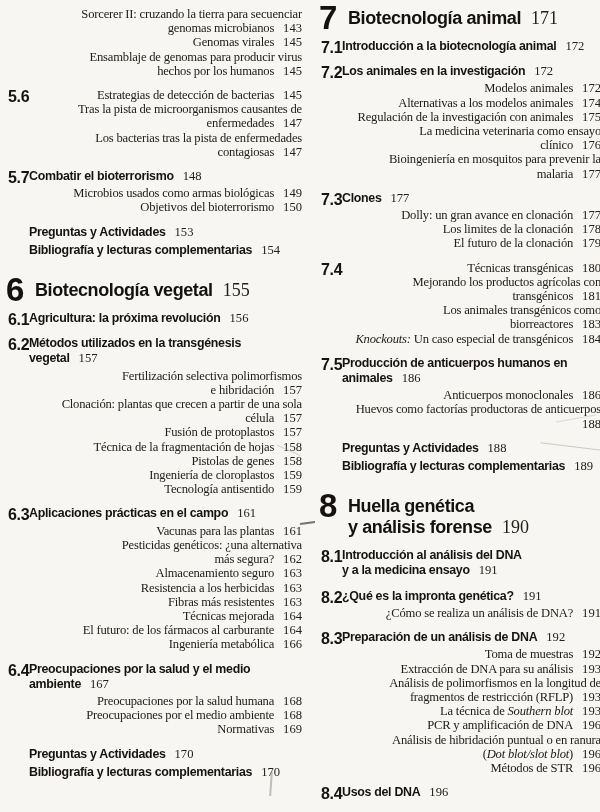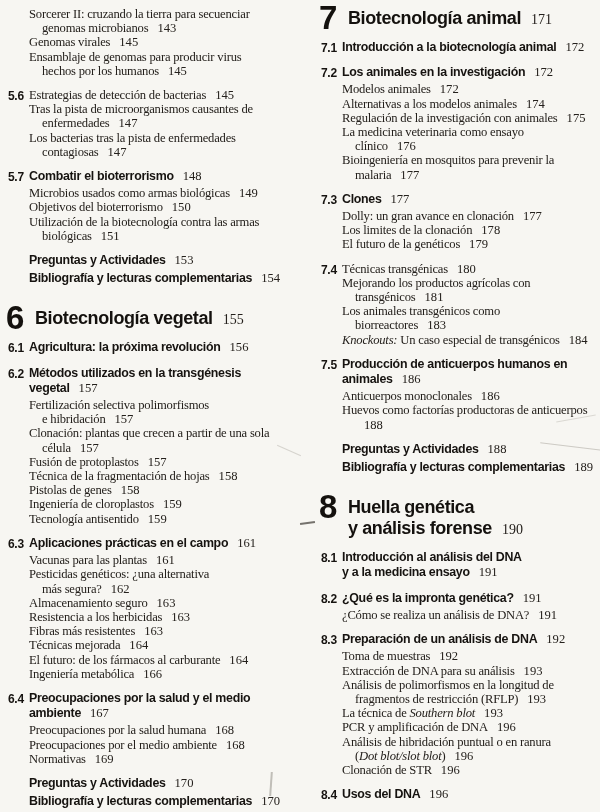--- a/index.html
+++ b/index.html
@@ -7,30 +7,30 @@
     width:600px;height:812px;position:relative;overflow:hidden;
     background:#f7f6f2;
     font-family:"Liberation Serif",serif;
     color:#24201c;
   }
   .col{position:absolute;top:7px;}
   .col-left{left:8px;width:294px;}
   .col-right{left:321px;width:280px;}
 
   
-  .sub{margin-left:21px;font-size:12.6px;line-height:14.2px;letter-spacing:-0.2px;}
+  .sub{margin-left:21px;font-size:12.6px;line-height:14.2px;letter-spacing:-0.2px;text-align:right;}
   .sub .body{display:block;padding-left:13px;text-indent:-13px;}
 
   
   .section{
     position:relative;padding-left:21px;margin-top:10px;margin-bottom:2px;
     font-family:"Liberation Sans",sans-serif;font-weight:700;
     font-size:12.4px;line-height:15.2px;letter-spacing:-0.3px;color:#161310;
   }
-  .sec-num{position:absolute;left:0;top:1px;font-size:12px;}
+  .sec-num{position:absolute;left:0;top:1px;font-size:16px;}
 
   
   .meta{
     margin-left:21px;margin-top:10px;
     font-family:"Liberation Sans",sans-serif;font-weight:700;
     font-size:12.4px;line-height:15.2px;letter-spacing:-0.3px;color:#161310;
   }
   .meta + .meta{margin-top:3px;}
 
   
@@ -40,21 +40,21 @@
     font-size:18px;line-height:21px;letter-spacing:-0.4px;color:#14110e;
   }
   .col > .chapter:first-child{margin-top:1px;}
   .ch-num{position:absolute;left:-2px;top:-6px;font-size:33px;line-height:32px;}
 
   
   .page{
     font-family:"Liberation Serif",serif;font-weight:400;font-style:normal;
     font-size:12.6px;letter-spacing:0;margin-left:9px;color:#24201c;
   }
-  .chapter .page{font-size:14px;margin-left:10px;text-align:right;}
+  .chapter .page{font-size:18px;margin-left:10px;text-align:right;}
   .it{font-style:italic;}
 
   
   .artifact{position:absolute;pointer-events:none;}
   .a1{left:300px;top:522px;width:15px;height:2px;background:#4a4540;opacity:.75;transform:rotate(-7deg);}
   .a2{left:270px;top:772px;width:2px;height:24px;background:#8a857e;opacity:.5;transform:rotate(4deg);}
   .a3{left:540px;top:446px;width:62px;height:1px;background:#9a958c;opacity:.45;transform:rotate(7deg);}
   .a4{left:276px;top:450px;width:26px;height:1px;background:#a5a098;opacity:.4;transform:rotate(24deg);}
   .a5{left:556px;top:418px;width:40px;height:1px;background:#a5a098;opacity:.35;transform:rotate(-10deg);}
 </style>
@@ -81,23 +81,20 @@
     <div class="sub">
       <span class="body"><span>Los bacterias tras la pista de enfermedades</span><br><span>contagiosas</span><span class="page">147</span></span>
     </div>
     <div class="section"><span class="sec-num">5.7</span><span class="body"><span>Combatir el bioterrorismo</span><span class="page">148</span></span></div>
     <div class="sub">
       <span class="body"><span>Microbios usados como armas biológicas</span><span class="page">149</span></span>
     </div>
     <div class="sub">
       <span class="body"><span>Objetivos del bioterrorismo</span><span class="page">150</span></span>
     </div>
-    <div class="sub">
-      <span class="body"><span>Utilización de la biotecnología contra las armas</span><br><span>biológicas</span><span class="page">151</span></span>
-    </div>
     <div class="meta"><span class="body"><span>Preguntas y Actividades</span><span class="page">153</span></span></div>
     <div class="meta"><span class="body"><span>Bibliografía y lecturas complementarias</span><span class="page">154</span></span></div>
     <div class="chapter"><span class="ch-num">6</span><span class="body"><span>Biotecnología vegetal</span><span class="page">155</span></span></div>
     <div class="section"><span class="sec-num">6.1</span><span class="body"><span>Agricultura: la próxima revolución</span><span class="page">156</span></span></div>
     <div class="section"><span class="sec-num">6.2</span><span class="body"><span>Métodos utilizados en la transgénesis</span><br><span>vegetal</span><span class="page">157</span></span></div>
     <div class="sub">
       <span class="body"><span>Fertilización selectiva polimorfismos</span><br><span>e hibridación</span><span class="page">157</span></span>
     </div>
     <div class="sub">
       <span class="body"><span>Clonación: plantas que crecen a partir de una sola</span><br><span>célula</span><span class="page">157</span></span>
@@ -175,21 +172,21 @@
       <span class="body"><span>Bioingeniería en mosquitos para prevenir la</span><br><span>malaria</span><span class="page">177</span></span>
     </div>
     <div class="section"><span class="sec-num">7.3</span><span class="body"><span>Clones</span><span class="page">177</span></span></div>
     <div class="sub">
       <span class="body"><span>Dolly: un gran avance en clonación</span><span class="page">177</span></span>
     </div>
     <div class="sub">
       <span class="body"><span>Los limites de la clonación</span><span class="page">178</span></span>
     </div>
     <div class="sub">
-      <span class="body"><span>El futuro de la genéticos</span><span class="page">179</span></span>
+      <span class="body"><span>El futuro de la clonación</span><span class="page">179</span></span>
     </div>
     <div class="section"><span class="sec-num">7.4</span></div>
     <div class="sub">
       <span class="body"><span>Técnicas transgénicas</span><span class="page">180</span></span>
     </div>
     <div class="sub">
       <span class="body"><span>Mejorando los productos agrícolas con</span><br><span>transgénicos</span><span class="page">181</span></span>
     </div>
     <div class="sub">
       <span class="body"><span>Los animales transgénicos como</span><br><span>biorreactores</span><span class="page">183</span></span>
@@ -225,21 +222,21 @@
     <div class="sub">
       <span class="body"><span>La técnica de </span><span class="it">Southern blot</span><span class="page">193</span></span>
     </div>
     <div class="sub">
       <span class="body"><span>PCR y amplificación de DNA</span><span class="page">196</span></span>
     </div>
     <div class="sub">
       <span class="body"><span>Análisis de hibridación puntual o en ranura</span><br><span>(</span><span class="it">Dot blot/slot blot</span><span>)</span><span class="page">196</span></span>
     </div>
     <div class="sub">
-      <span class="body"><span>Clonación de STR</span><span class="page">196</span></span>
+      <span class="body"><span>Métodos de STR</span><span class="page">196</span></span>
     </div>
     <div class="section"><span class="sec-num">8.4</span><span class="body"><span>Usos del DNA</span><span class="page">196</span></span></div>
   </div>
 
 <div class="artifact a1"></div>
 <div class="artifact a2"></div>
 <div class="artifact a3"></div>
 <div class="artifact a4"></div>
 <div class="artifact a5"></div>
 

